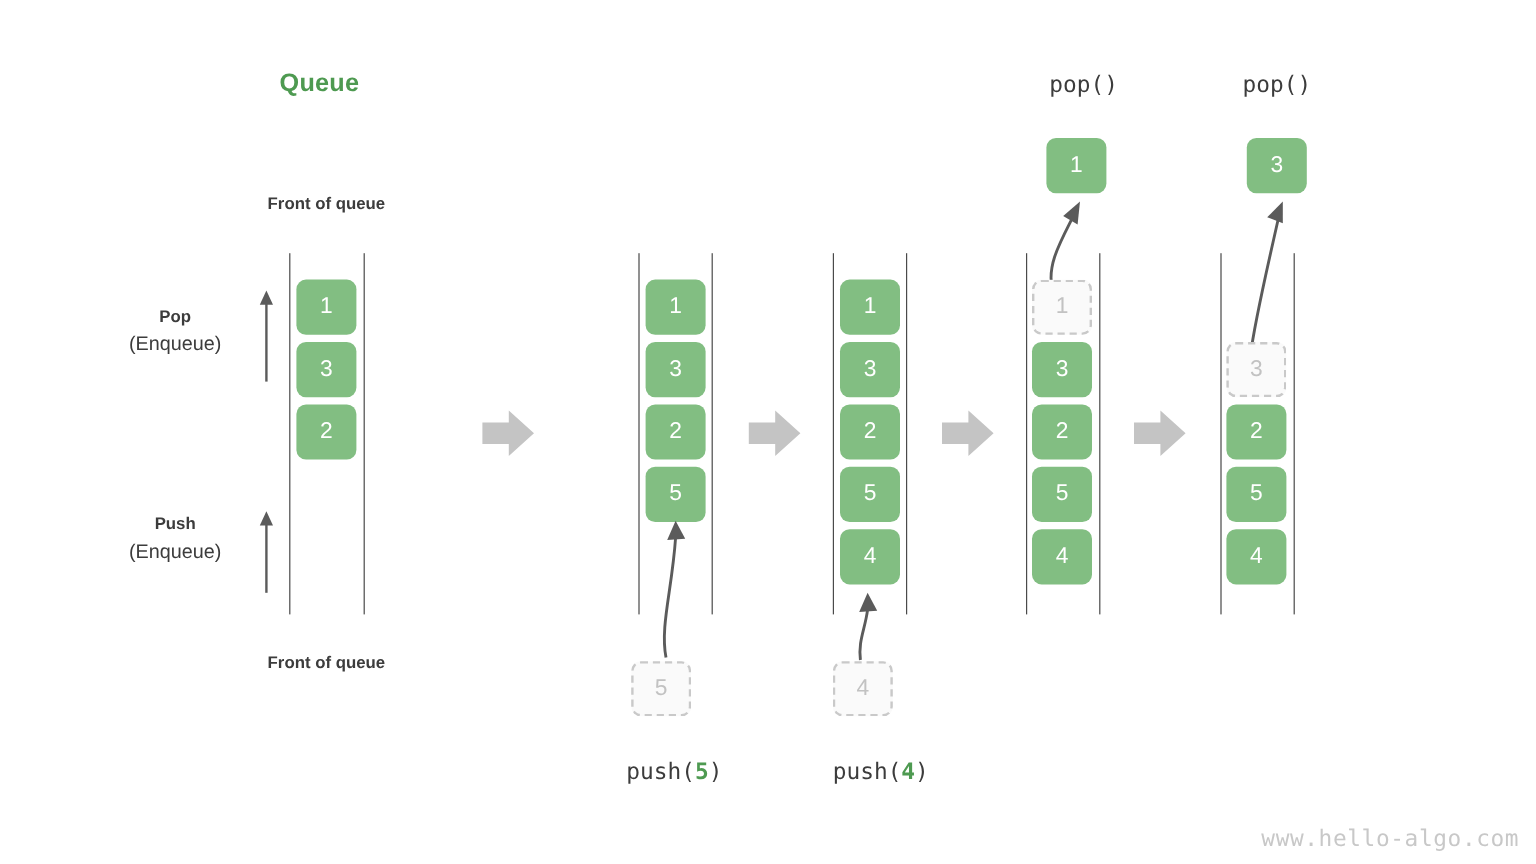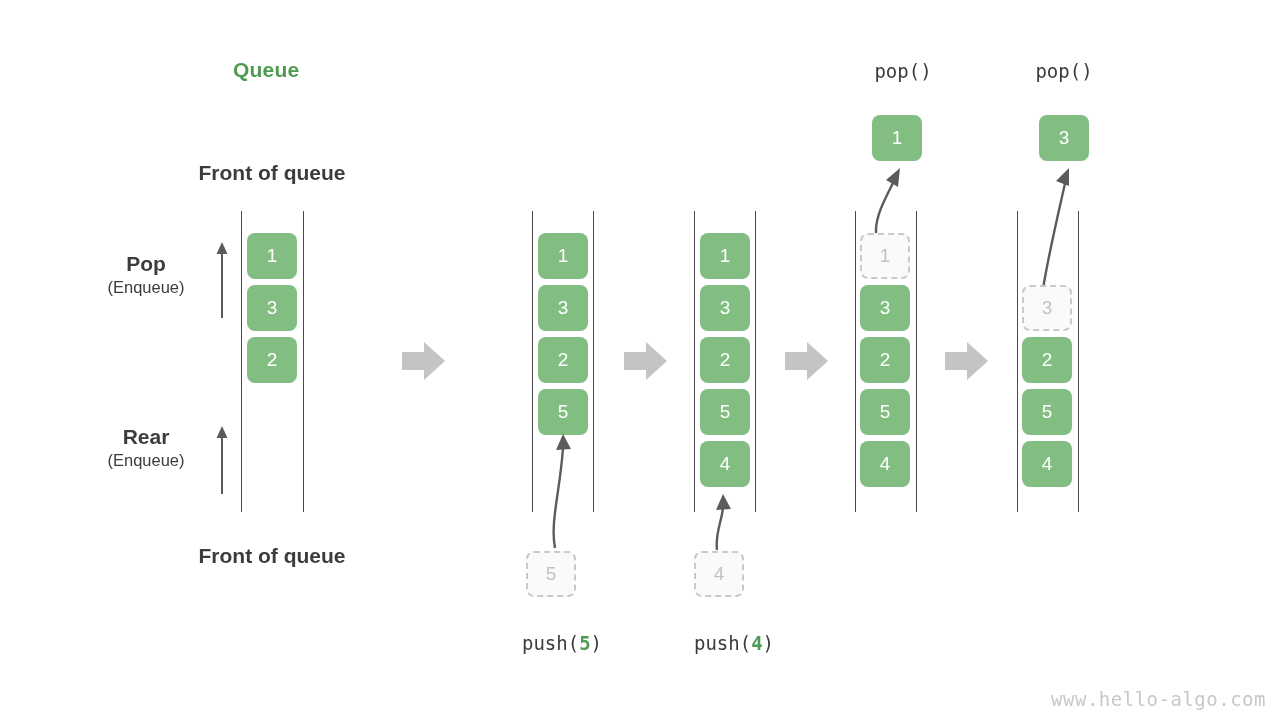--- a/index.html
+++ b/index.html
@@ -14,21 +14,21 @@
 
   .abs { position:absolute; }
 
   
   .title-queue {
     left:229px; top:58px;
     font-size:21px; font-weight:bold; color:#4E9A51;
     letter-spacing:0.2px;
   }
   .lbl-bold {
-    font-size:21px; font-weight:bold; color:#3C3C3C;
+    font-size:14px; font-weight:bold; color:#3C3C3C;
     text-align:center; white-space:nowrap;
   }
   .lbl-reg {
     font-size:16.5px; font-weight:normal; color:#3C3C3C;
     text-align:center; white-space:nowrap;
   }
   .front-label { left:168px; top:161px; width:200px; }
   .rear-label  { left:168px; top:544px; width:200px; }
 
   .pop-group  { left:42px; top:252px;  width:200px; }
@@ -87,21 +87,21 @@
 
   <div class="abs lbl-bold front-label">Front of queue</div>
   <div class="abs lbl-bold rear-label">Front of queue</div>
 
   <div class="abs pop-group">
     <div class="lbl-bold grp-line1">Pop</div>
     <div class="lbl-reg grp-line2">(Enqueue)</div>
   </div>
 
   <div class="abs push-group">
-    <div class="lbl-bold grp-line1">Rear</div>
+    <div class="lbl-bold grp-line1">Push</div>
     <div class="lbl-reg grp-line2">(Enqueue)</div>
   </div>
 
   <svg class="abs" style="left:206px; top:240px;" width="24" height="80">
     <line x1="12" y1="78" x2="12" y2="12" stroke="#5b5b5b" stroke-width="2"></line>
     <polygon points="12,2 6.5,14 17.5,14" fill="#5b5b5b"></polygon>
   </svg>
 
   <svg class="abs" style="left:206px; top:424px;" width="24" height="72">
     <line x1="12" y1="70" x2="12" y2="12" stroke="#5b5b5b" stroke-width="2"></line>

